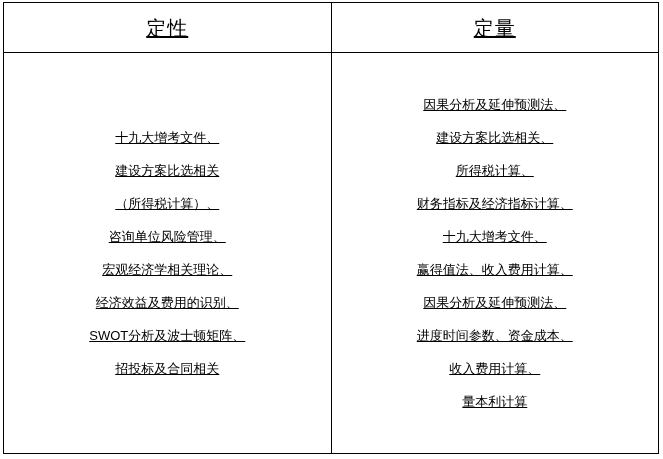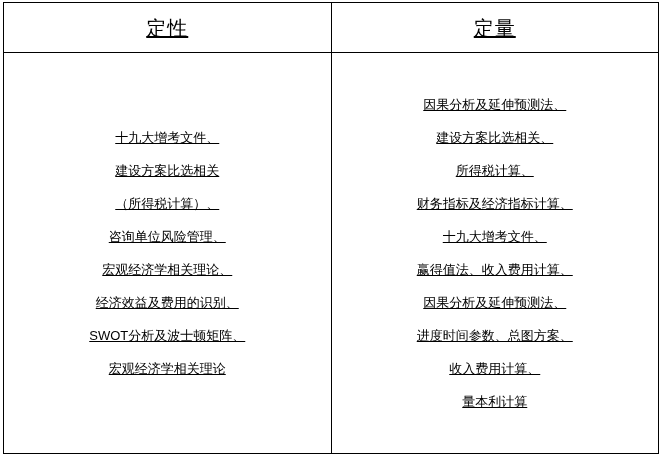--- a/index.html
+++ b/index.html
@@ -67,33 +67,33 @@
       <tr>
         <td class="body-cell col-left">
           <span class="cell-lines">
             <span class="line">十九大增考文件、</span>
             <span class="line">建设方案比选相关</span>
             <span class="line">（所得税计算）、</span>
             <span class="line">咨询单位风险管理、</span>
             <span class="line">宏观经济学相关理论、</span>
             <span class="line">经济效益及费用的识别、</span>
             <span class="line">SWOT分析及波士顿矩阵、</span>
-            <span class="line">宏观经济学相关理论</span>
+            <span class="line">招投标及合同相关</span>
           </span>
         </td>
         <td class="body-cell col-right">
           <span class="cell-lines">
             <span class="line">因果分析及延伸预测法、</span>
             <span class="line">建设方案比选相关、</span>
             <span class="line">所得税计算、</span>
             <span class="line">财务指标及经济指标计算、</span>
             <span class="line">十九大增考文件、</span>
             <span class="line">赢得值法、收入费用计算、</span>
             <span class="line">因果分析及延伸预测法、</span>
-            <span class="line">进度时间参数、总图方案、</span>
+            <span class="line">进度时间参数、资金成本、</span>
             <span class="line">收入费用计算、</span>
             <span class="line">量本利计算</span>
           </span>
         </td>
       </tr>
     </tbody>
   </table>
 </div>
 
 </body></html>

